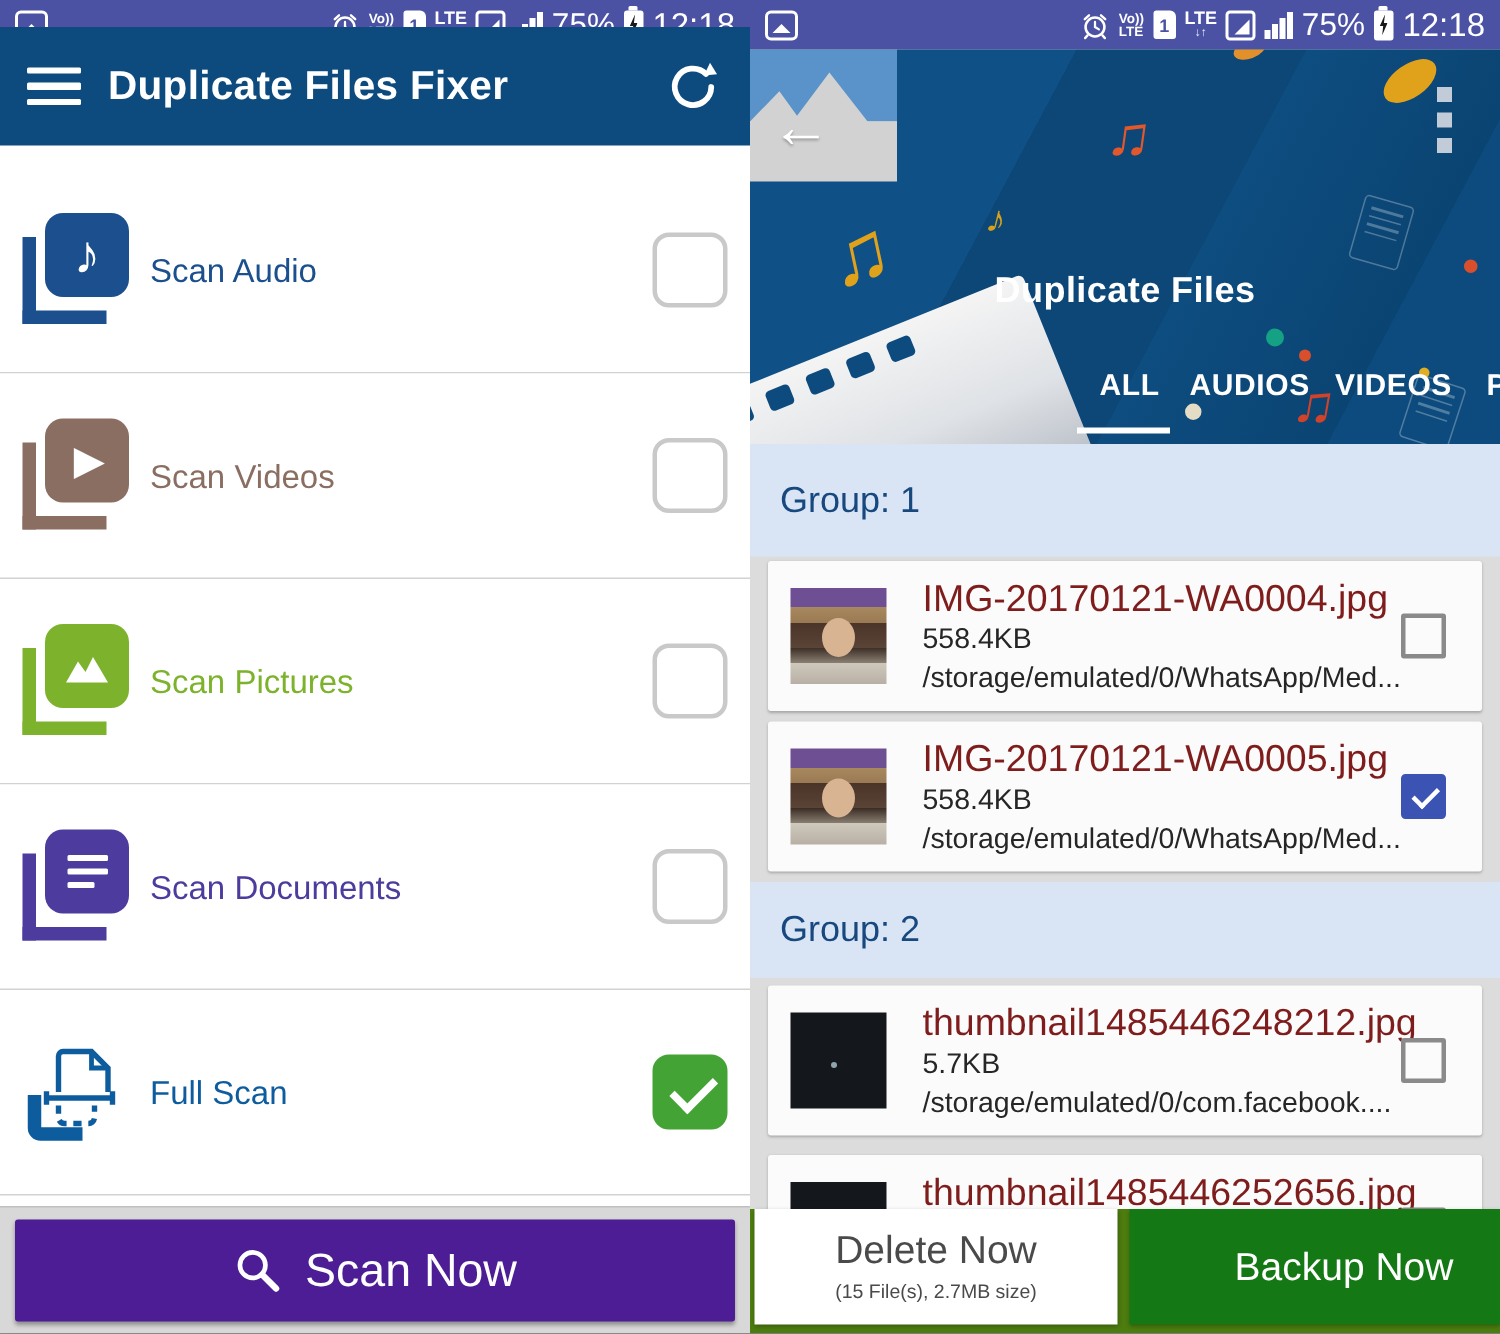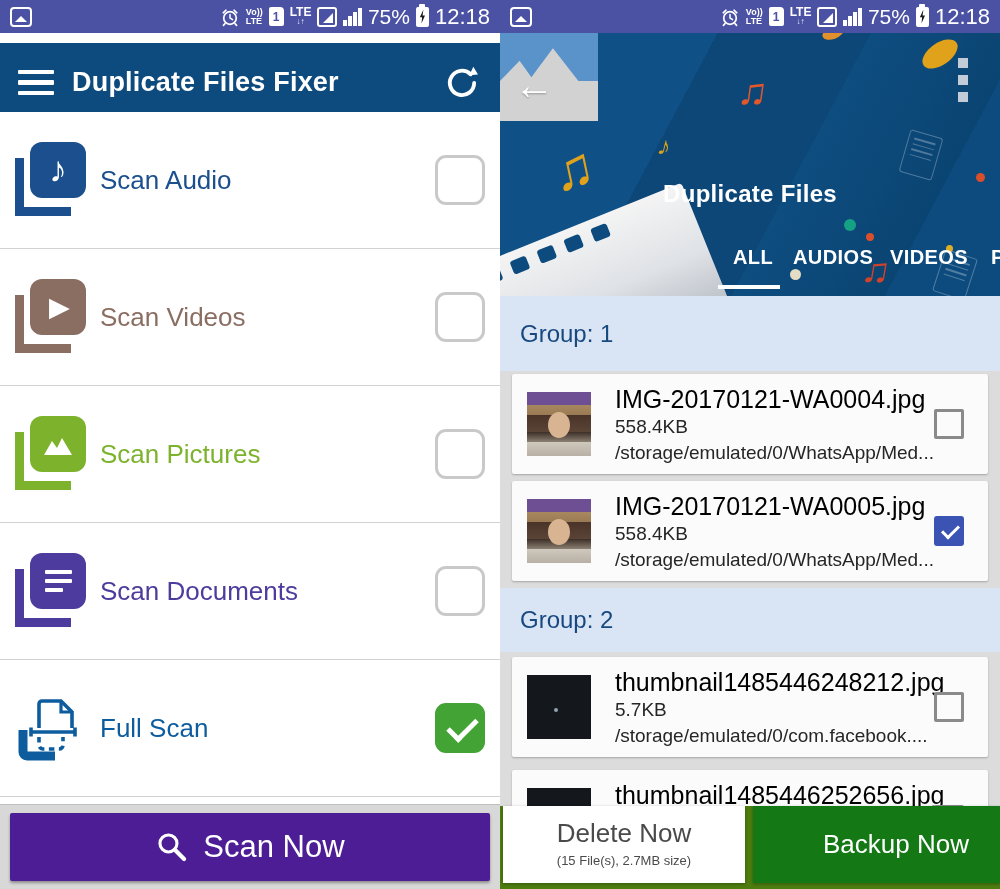--- a/index.html
+++ b/index.html
@@ -32,41 +32,41 @@
   .bolt { position:absolute; left:2.5px; top:3px; width:8px; height:14px; background:#1a1a1a;
     clip-path:polygon(62% 0, 18% 56%, 46% 56%, 38% 100%, 82% 42%, 52% 42%); }
   .time { font-size:22px; }
 
   
   .pane { position:absolute; top:0; width:500px; height:889px; overflow:hidden; }
   .pane.leftp { left:0; background:#fff; }
   .pane.rightp { left:500px; background:#dcdcdc; }
 
   
-  .appbar { position:absolute; top:43px; left:0; width:500px; height:79px;
+  .appbar { position:absolute; top:18px; left:0; width:500px; height:79px;
     display:flex; align-items:center; padding:0 18px; }
   .hamburger { width:36px; display:flex; flex-direction:column; gap:6px; cursor:pointer; }
   .hamburger span { display:block; height:4.5px; background:#fff; border-radius:1px; }
   .apptitle { color:#fff; font-size:27px; font-weight:bold; margin-left:18px; letter-spacing:.2px; }
   .refresh { margin-left:auto; width:40px; height:40px; cursor:pointer; }
 
   .rows { position:absolute; top:112px; left:0; width:500px; background:#fff; }
   .scanrow { position:relative; height:137px; border-bottom:1px solid #d2d2d2; background:#fff; cursor:pointer; }
   .stackicon { position:absolute; left:13px; top:30px; width:76px; height:76px; }
   .stackicon .corner { position:absolute; left:2px; top:16px; width:56px; height:58px;
     border-left:9px solid currentColor; border-bottom:9px solid currentColor; }
   .stackicon .sheet { position:absolute; left:17px; top:0; width:56px; height:56px; border-radius:12px;
     display:flex; align-items:center; justify-content:center; color:#fff; }
   .glyph-note { font-size:36px; font-weight:bold; color:#fff; line-height:1; }
   .glyph-play { font-size:27px; color:#fff; line-height:1; margin-left:3px; }
   .doclines { display:flex; flex-direction:column; gap:4.5px; align-items:flex-start; }
   .doclines i { display:block; height:4.5px; background:#fff; border-radius:1px; }
   .doclines i:nth-child(1){width:27px} .doclines i:nth-child(2){width:27px} .doclines i:nth-child(3){width:18px}
   .fullscanicon { position:absolute; left:13px; top:30px; width:76px; height:76px; }
-  .rowlabel { position:absolute; left:100px; top:0; height:137px; display:flex; align-items:center; font-size:26px; }
+  .rowlabel { position:absolute; left:100px; top:0; height:137px; display:flex; align-items:center; font-size:22px; }
 
   .cb { position:absolute; right:15px; top:43px; width:50px; height:50px; background:#fff;
     border:3.5px solid #c9c9c9; border-radius:11px; cursor:pointer; }
   .cb.on { background:var(--green,#44a335); border-color:var(--green,#44a335); }
   .cb.on::after { content:""; position:absolute; left:10px; top:12px; width:24px; height:12px;
     border-left:5px solid #fff; border-bottom:5px solid #fff; transform:rotate(-45deg); }
 
   .bottomstrip { position:absolute; top:804px; left:0; width:500px; height:85px; background:#d8d8d8; border-top:1px solid #bfbfbf; }
   .scanbtn { position:absolute; left:10px; top:8px; width:480px; height:68px; border:none; border-radius:2px;
     display:flex; align-items:center; justify-content:center; gap:14px; color:#fff; font-size:31px;
@@ -103,21 +103,21 @@
   .card { position:absolute; left:12px; width:476px; height:100px; background:#fbfbfb; border-radius:2px;
     box-shadow:0 1px 2px rgba(0,0,0,.25); cursor:pointer; }
   .thumb { position:absolute; left:15px; top:18px; width:64px; height:64px; }
   .thumb.photo { background:linear-gradient(180deg,#6f4f93 0%,#6f4f93 20%,#a8885f 20%,#9a7a52 36%,#4a3328 36%,#5a4436 62%,#3a2c24 62%,#8a7f72 78%,#cfc8bd 78%,#b8b0a4 100%); }
   .thumb.photo::after { content:""; position:absolute; left:21px; top:20px; width:22px; height:26px;
     background:#d9b493; border-radius:50%; }
   .thumb.dark { background:#14181c; }
   .thumb.dark::after { content:""; position:absolute; left:27px; top:33px; width:4px; height:4px;
     border-radius:50%; background:#8fa3b0; }
   .finfo { position:absolute; left:103px; top:10px; width:300px; }
-  .fname { font-size:25px; color:#000000; line-height:30px; white-space:nowrap; }
+  .fname { font-size:25px; color:#7f1d1d; line-height:30px; white-space:nowrap; }
   .fsize { font-size:19px; color:#262626; line-height:26px; }
   .fpath { font-size:19px; color:#262626; line-height:26px; white-space:nowrap; }
   .cb2 { position:absolute; right:24px; top:35px; width:30px; height:30px; background:#fbfbfb;
     border:3px solid #8a8a8a; border-radius:2px; cursor:pointer; }
   .cb2.on { background:var(--blue,#3b53b2); border-color:var(--blue,#3b53b2); border-radius:3px; }
   .cb2.on::after { content:""; position:absolute; left:5px; top:6px; width:14px; height:7px;
     border-left:3.5px solid #fff; border-bottom:3.5px solid #fff; transform:rotate(-45deg); }
 
   .rbottombar { position:absolute; top:806px; left:0; width:500px; height:83px; background:#4d7c0f; z-index:8; }
   .deletebtn { position:absolute; left:3px; top:0; width:242px; height:77px; background:#fff; border:none;

